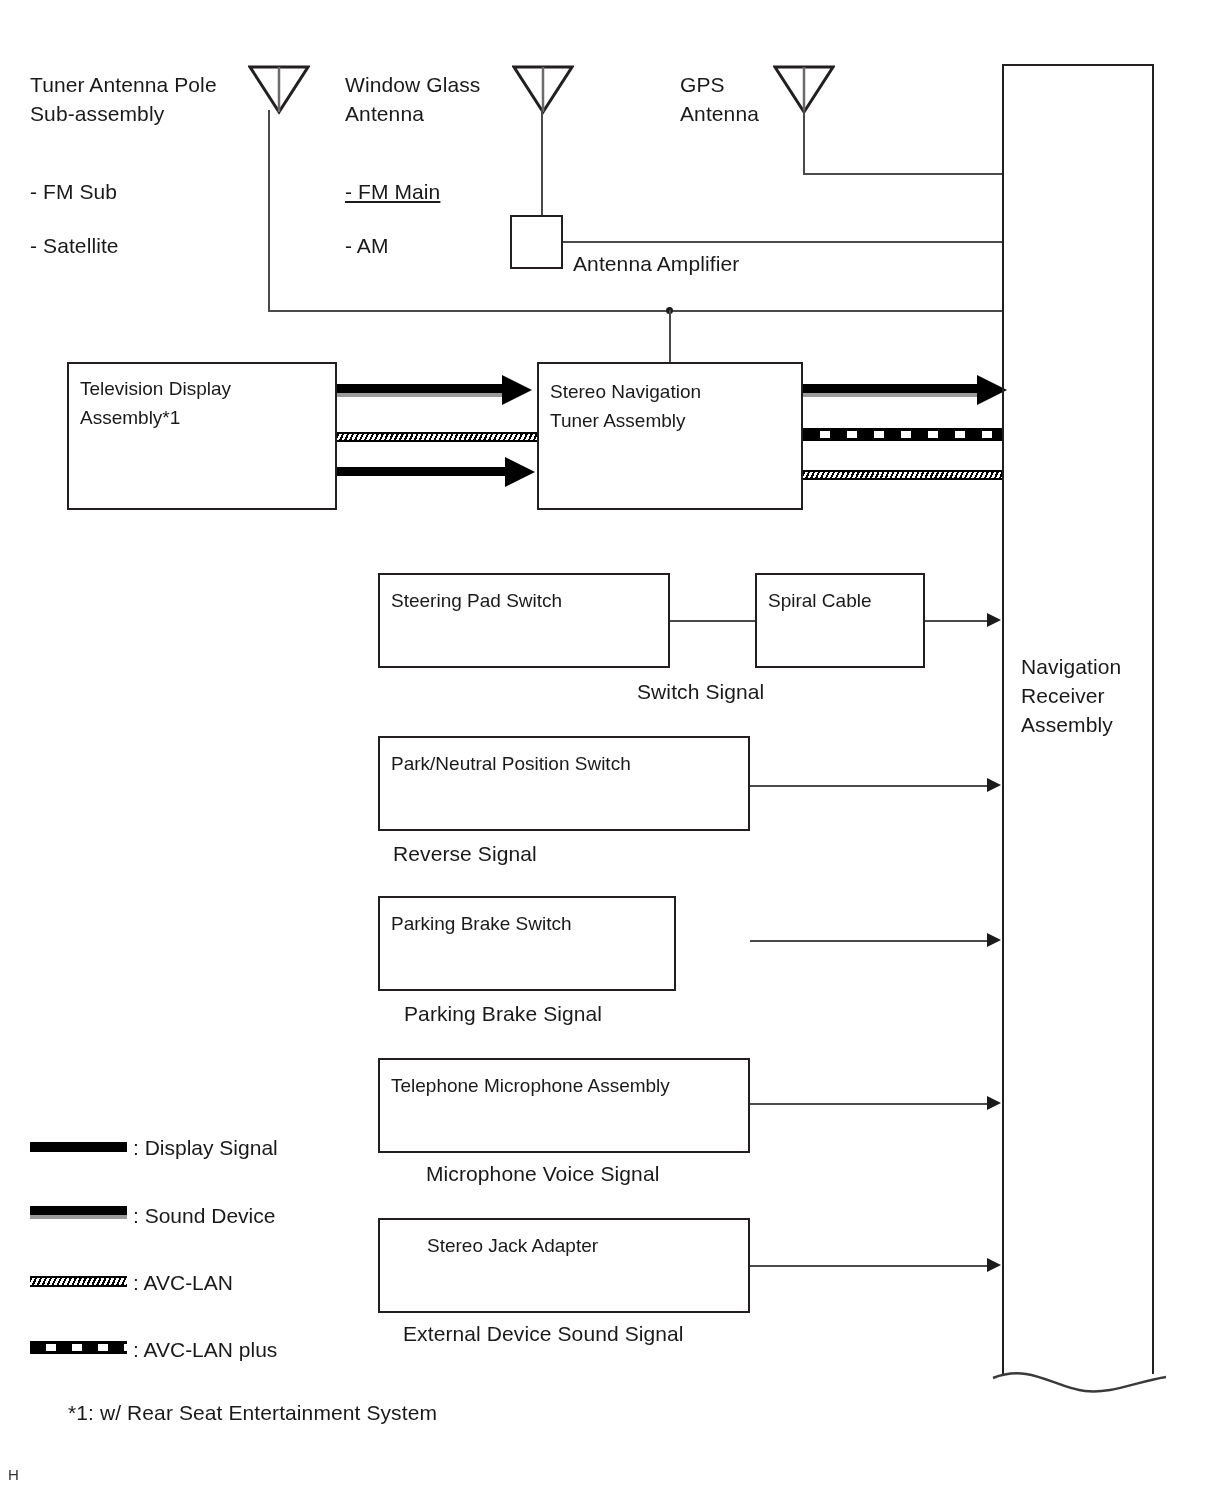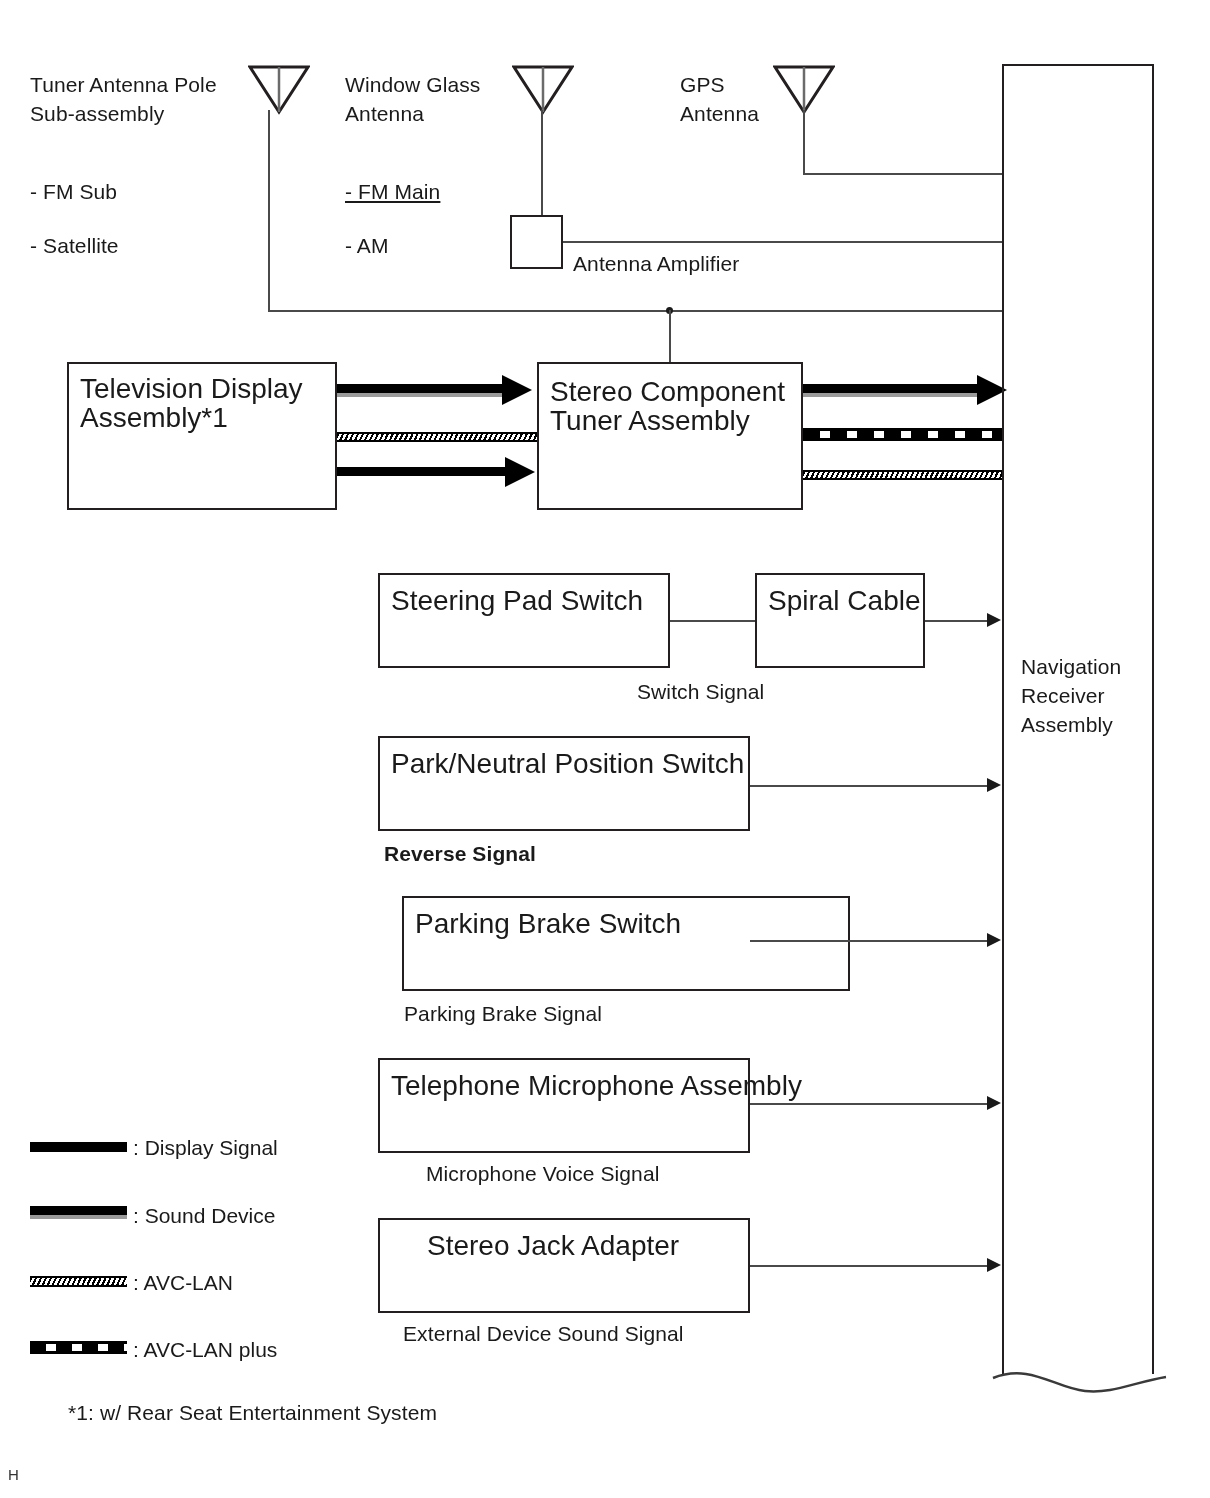--- a/index.html
+++ b/index.html
@@ -30,21 +30,21 @@
 
   
   .box {
     position: absolute;
     border: 2.5px solid #231f20;
     background: #ffffff;
     box-sizing: border-box;
   }
   .box .box-label {
     position: absolute;
-    font-size: 28px;
+    font-size: 19px;
     line-height: 29px;
     color: #1a1a1a;
     white-space: pre;
   }
 
   
   .hline {
     position: absolute;
     height: 0;
     border-top: 2px solid #4a4a4a;
@@ -256,21 +256,21 @@
 
   <div class="bar-sound" style="left:337px; top:384px; width:178px;"></div>
   <div class="arrowhead-big" style="left:502px; top:375px;"></div>
 
   <div class="bar-avclan" style="left:337px; top:432px; width:200px;"></div>
 
   <div class="bar-display" style="left:337px; top:467px; width:180px;"></div>
   <div class="arrowhead-big" style="left:505px; top:457px;"></div>
 
   <div class="box" style="left:537px; top:362px; width:266px; height:148px;">
-    <span class="box-label" style="left:11px; top:13px;">Stereo Component</span>
+    <span class="box-label" style="left:11px; top:13px;">Stereo Navigation</span>
     <span class="box-label" style="left:11px; top:42px;">Tuner Assembly</span>
   </div>
 
   <div class="bar-sound" style="left:803px; top:384px; width:188px;"></div>
   <div class="arrowhead-big" style="left:977px; top:375px;"></div>
 
   <div class="bar-avclanplus" style="left:803px; top:428px; width:201px;"></div>
 
   <div class="bar-avclan" style="left:803px; top:470px; width:201px;"></div>
 
@@ -283,23 +283,23 @@
   </div>
   <div class="hline" style="left:925px; top:620px; width:66px;"></div>
   <div class="arrowhead-thin" style="left:987px; top:613px;"></div>
   <div class="txt" style="left:637px; top:677px;">Switch Signal</div>
 
   <div class="box" style="left:378px; top:736px; width:372px; height:95px;">
     <span class="box-label" style="left:11px; top:11px;">Park/Neutral Position Switch</span>
   </div>
   <div class="hline" style="left:750px; top:785px; width:241px;"></div>
   <div class="arrowhead-thin" style="left:987px; top:778px;"></div>
-  <div class="txt" style="left:384px; top:839px;font-weight:bold;">Reverse Signal</div>
-
-  <div class="box" style="left:378px; top:896px; width:448px; height:95px;margin-left:24px;">
+  <div class="txt" style="left:393px; top:839px;">Reverse Signal</div>
+
+  <div class="box" style="left:378px; top:896px; width:298px; height:95px;">
     <span class="box-label" style="left:11px; top:11px;">Parking Brake Switch</span>
   </div>
   <div class="hline" style="left:750px; top:940px; width:241px;"></div>
   <div class="arrowhead-thin" style="left:987px; top:933px;"></div>
   <div class="txt" style="left:404px; top:999px;">Parking Brake Signal</div>
 
   <div class="box" style="left:378px; top:1058px; width:372px; height:95px;">
     <span class="box-label" style="left:11px; top:11px;">Telephone Microphone Assembly</span>
   </div>
   <div class="hline" style="left:750px; top:1103px; width:241px;"></div>

